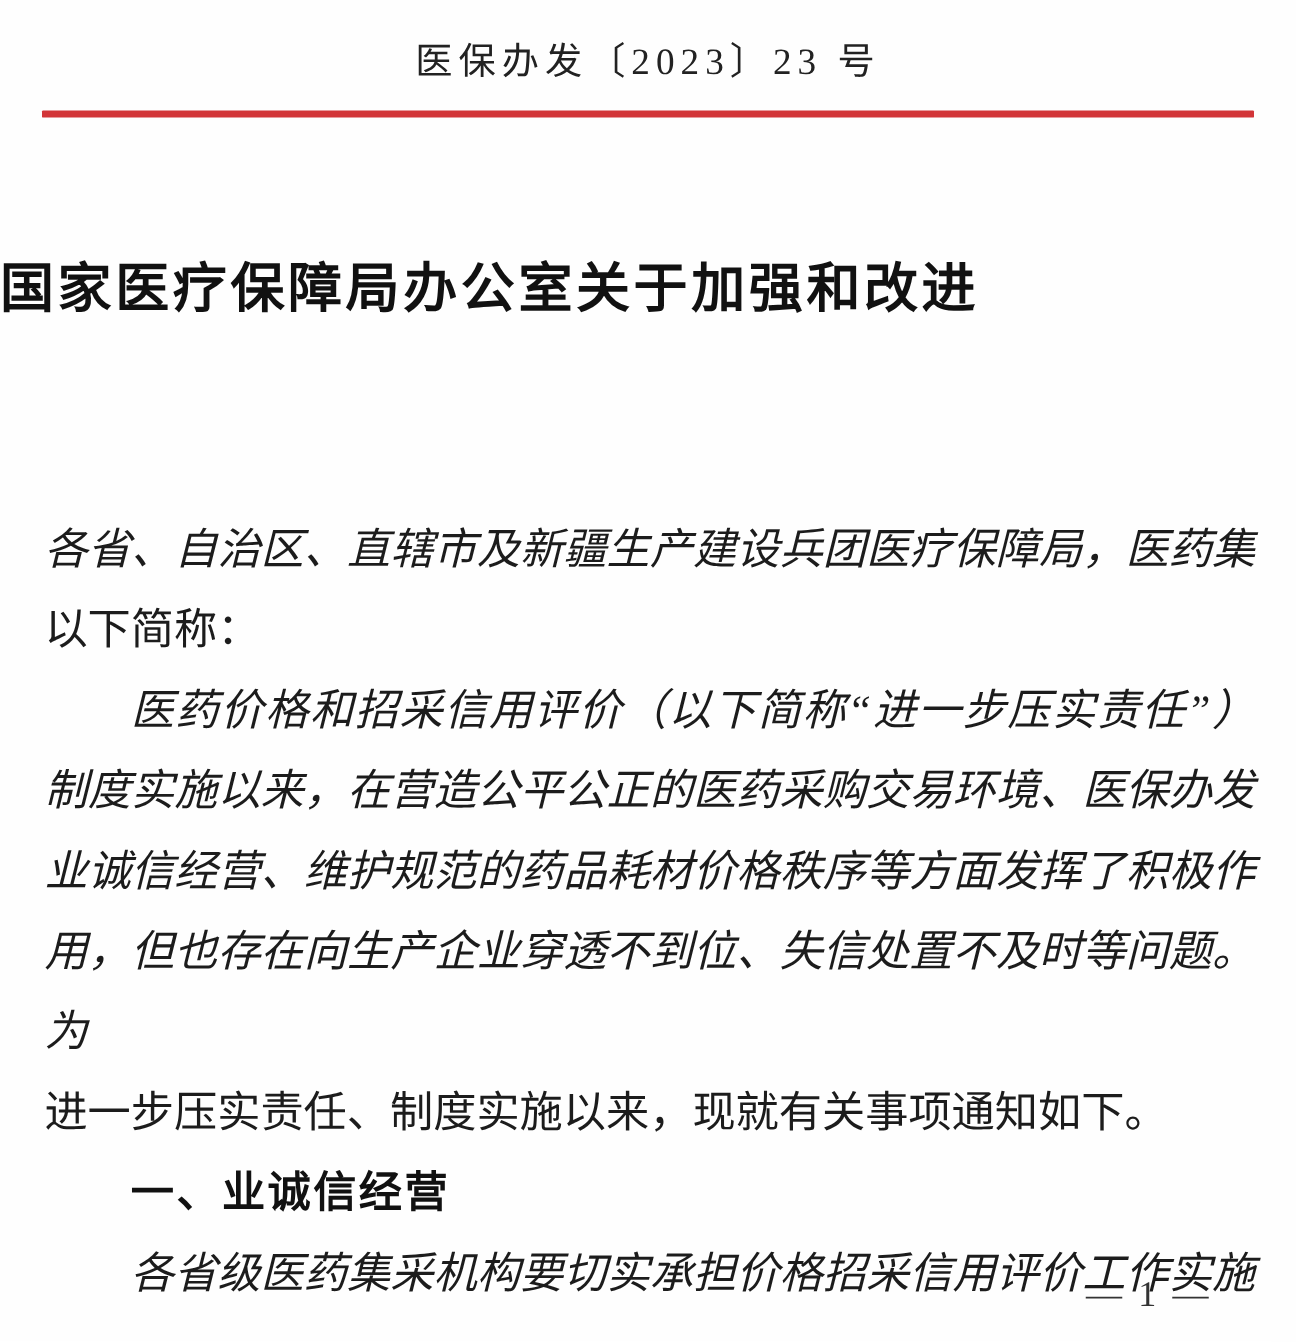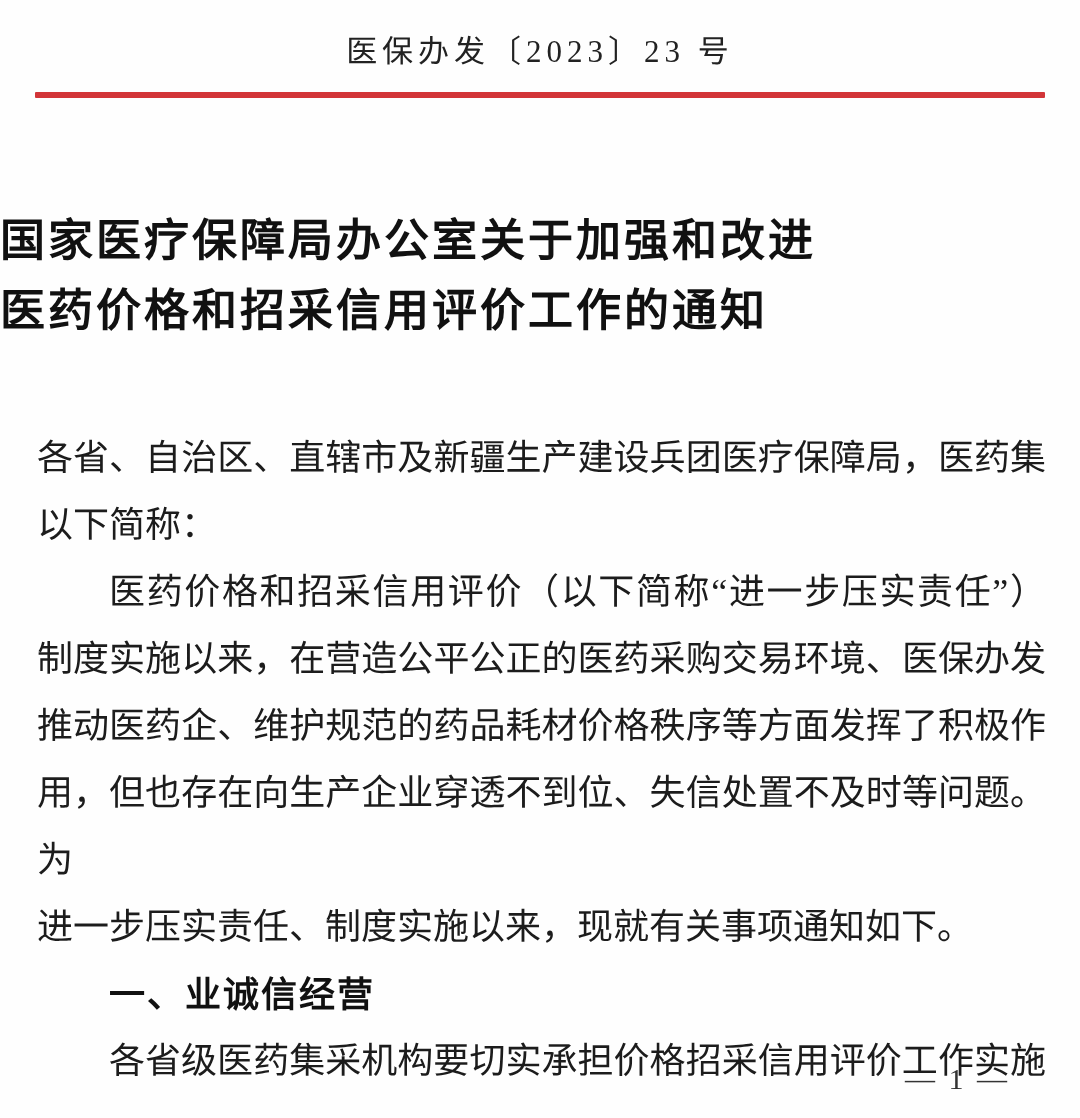--- a/index.html
+++ b/index.html
@@ -54,20 +54,21 @@
     font-size: 36px;
     line-height: 67px;
     color: #1c1c1c;
   }
   .line {
     width: 100%;
   }
   .line.j {
     text-align: justify;
     text-align-last: justify;
+    font-style: italic;
   }
   .line.indent {
     text-indent: 72px;
   }
   .line.heading {
     font-family: "DejaVu Sans", "Liberation Sans", sans-serif;
     font-weight: 700;
     letter-spacing: 2px;
     color: #111111;
   }
@@ -84,29 +85,28 @@
 <body>
 
 <div class="page">
 
   <div class="doc-number">医保办发〔2023〕23 号</div>
 
   <div class="red-rule"></div>
 
   <div class="title-block">
     <div>国家医疗保障局办公室关于加强和改进</div>
-    <div>医药价格和招采信用评价工作的通知</div>
   </div>
 
   <div class="body-block">
     <div class="line j">各省、自治区、直辖市及新疆生产建设兵团医疗保障局，医药集</div>
     <div class="line">以下简称：</div>
     <div class="line j indent">医药价格和招采信用评价（以下简称“进一步压实责任”）</div>
     <div class="line j">制度实施以来，在营造公平公正的医药采购交易环境、医保办发</div>
-    <div class="line j">推动医药企、维护规范的药品耗材价格秩序等方面发挥了积极作</div>
+    <div class="line j">业诚信经营、维护规范的药品耗材价格秩序等方面发挥了积极作</div>
     <div class="line j">用，但也存在向生产企业穿透不到位、失信处置不及时等问题。为</div>
     <div class="line">进一步压实责任、制度实施以来，现就有关事项通知如下。</div>
     <div class="line heading indent">一、业诚信经营</div>
     <div class="line j indent">各省级医药集采机构要切实承担价格招采信用评价工作实施</div>
   </div>
 
   <div class="page-number">— 1 —</div>
 
 </div>
 

